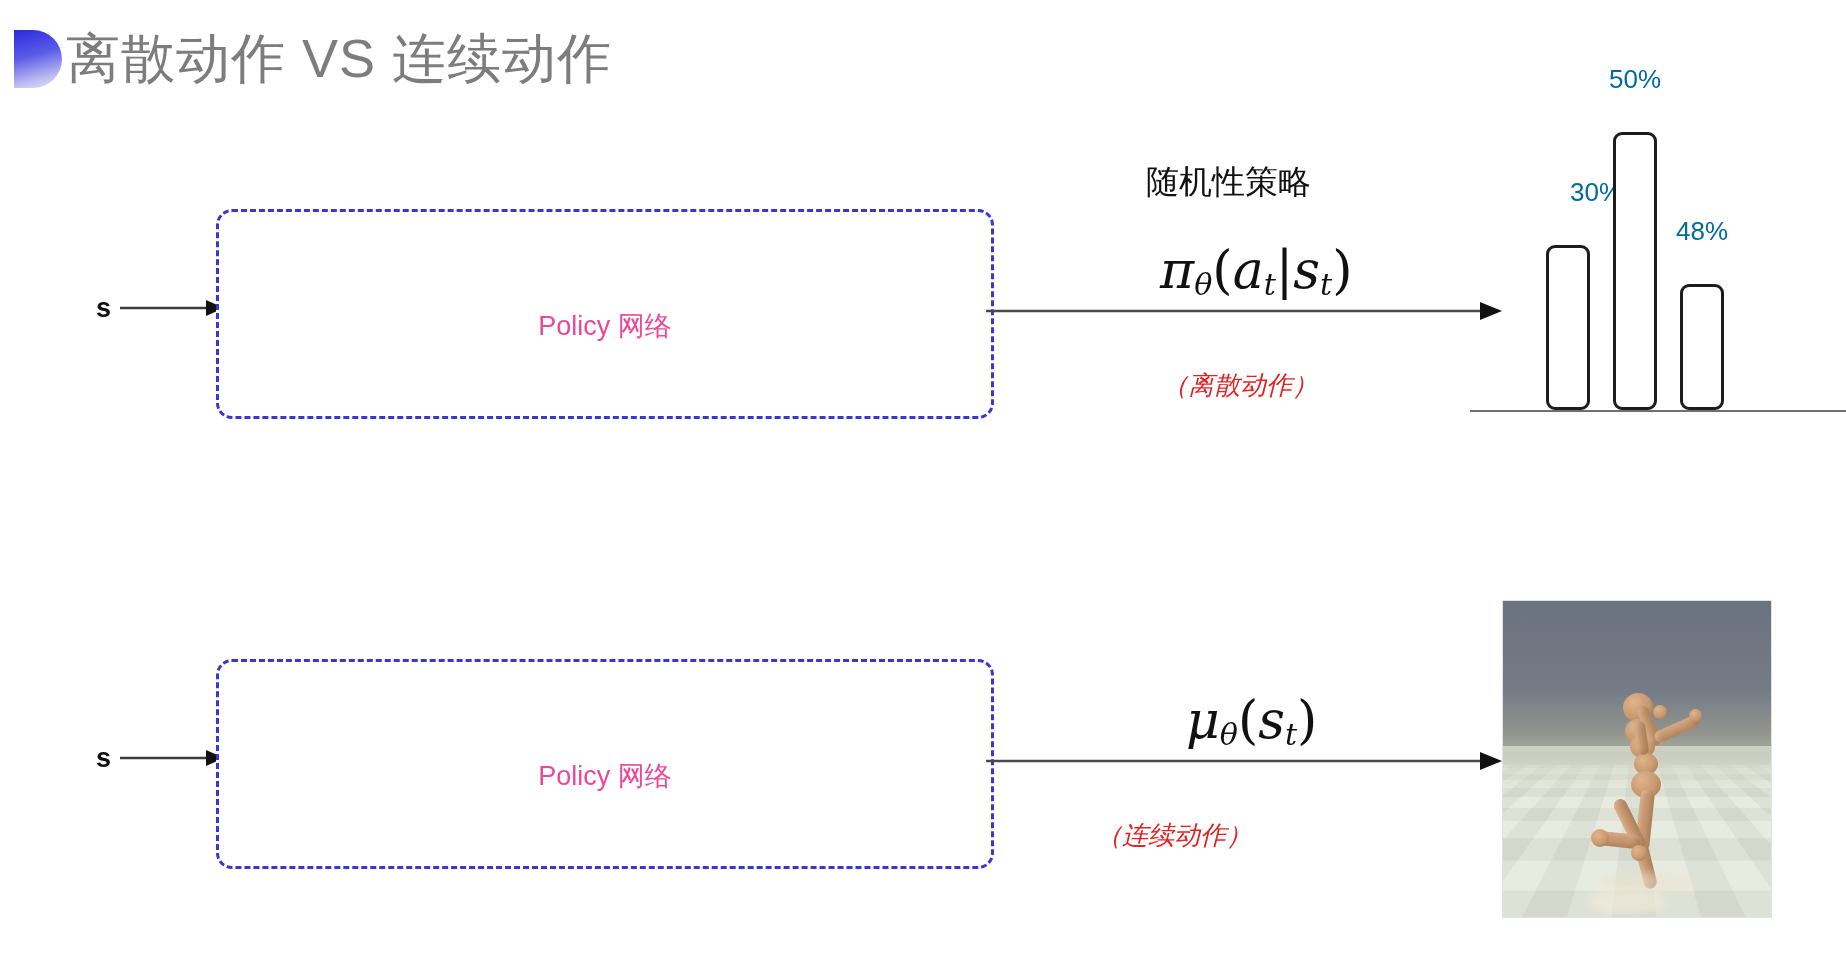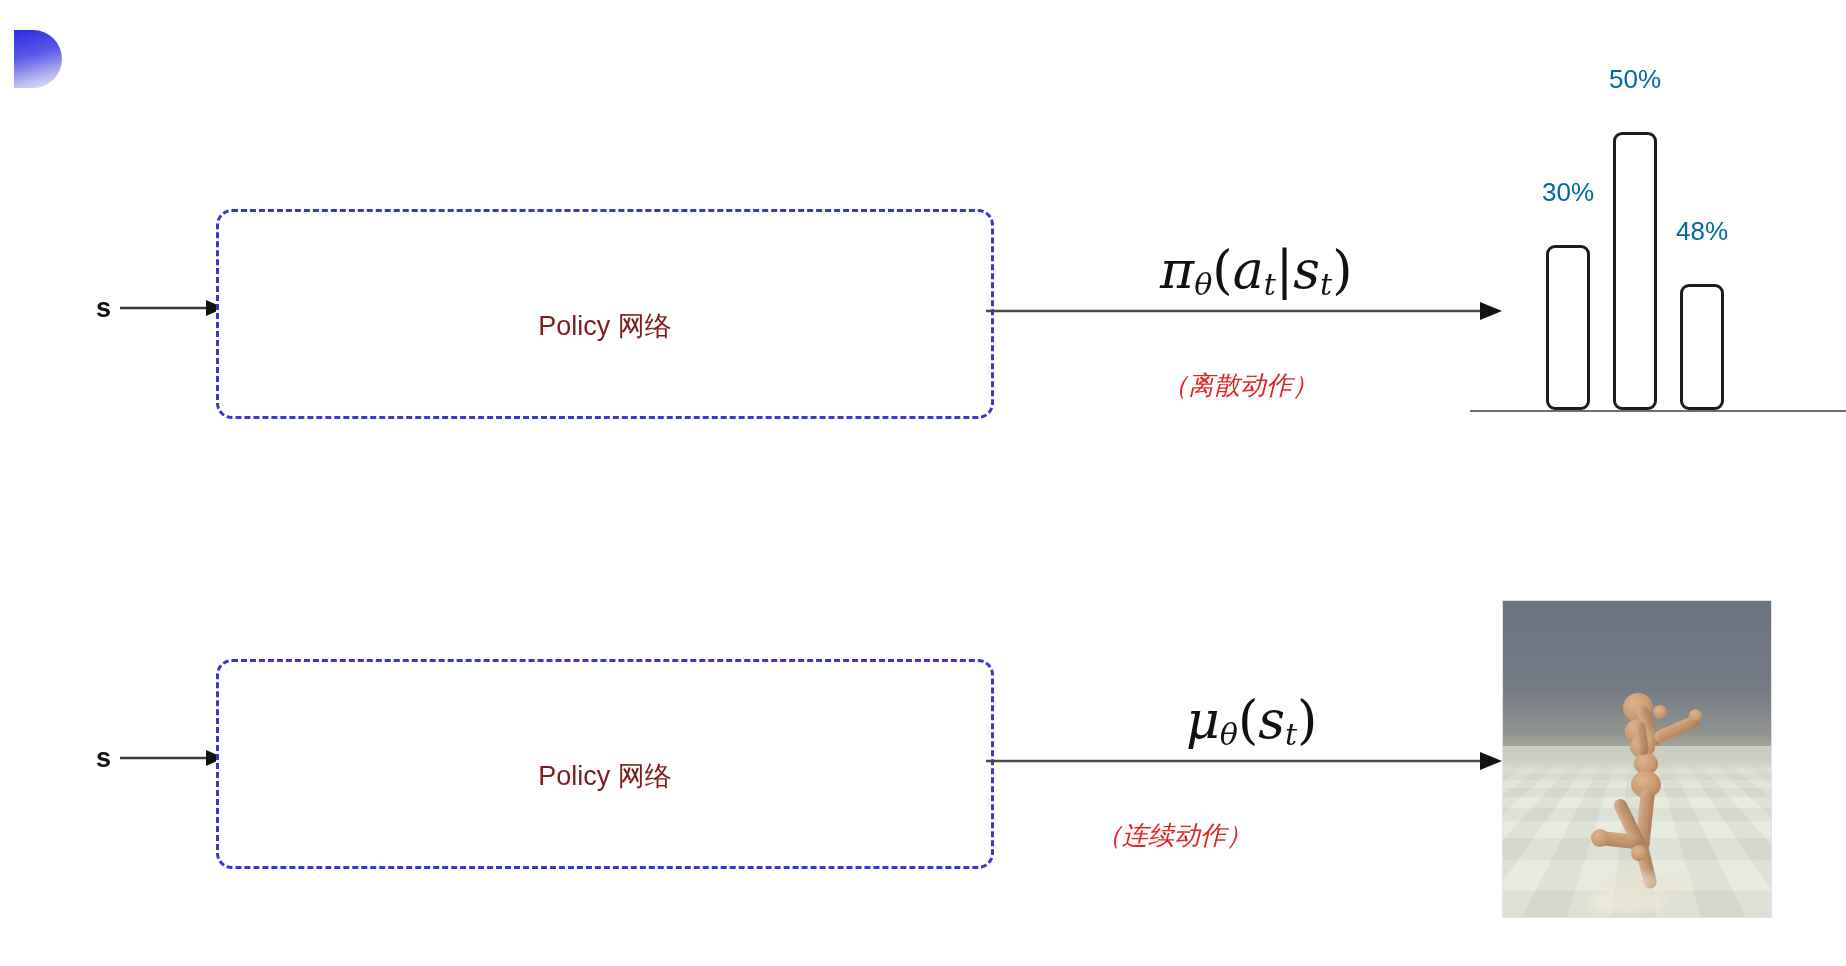--- a/index.html
+++ b/index.html
@@ -44,21 +44,21 @@
     position: absolute;
     border: 3px dashed #3a37cf;
     border-radius: 16px;
     background: #ffffff;
     display: flex;
     align-items: center;
     justify-content: center;
   }
   .policy-box-label {
     font-size: 27px;
-    color: #7f1d1d;
+    color: #ec4899;
     white-space: nowrap;
     margin-top: 24px;
   }
   #policy-box-1 { left: 216px; top: 209px; width: 772px; height: 204px; }
   #policy-box-2 { left: 216px; top: 659px; width: 772px; height: 204px; }
 
   
   .s-label {
     position: absolute;
     font-size: 27px;
@@ -224,47 +224,49 @@
     filter: blur(4px);
     border-radius: 50%;
   }
 </style>
 </head>
 <body>
 
 <div id="slide">
 
   <div class="title-bullet"></div>
+  <div class="title-text">离散动作 VS 连续动作</div>
 
   <div class="s-label" id="s-label-1">s</div>
 
   <svg class="arrow" style="left:120px; top:297px; width:104px; height:22px;" viewBox="0 0 104 22">
     <line x1="0" y1="11" x2="86" y2="11" stroke="#3b3b3b" stroke-width="2.4"></line>
     <polygon points="86,3 104,11 86,19" fill="#111111"></polygon>
   </svg>
 
   <div class="policy-box" id="policy-box-1">
     <span class="policy-box-label">Policy 网络</span>
   </div>
 
+  <div class="policy-kind" id="policy-kind-1">随机性策略</div>
 
   <div class="formula" id="formula-1" title="pi theta (a_t | s_t)">𝜋<sub>𝜃</sub><span class="upright">(</span>a<sub>t</sub><span class="upright">|</span>s<sub>t</sub><span class="upright">)</span></div>
 
   <svg class="arrow" style="left:986px; top:300px; width:516px; height:22px;" viewBox="0 0 516 22">
     <line x1="0" y1="11" x2="496" y2="11" stroke="#4a4a4a" stroke-width="2.4"></line>
     <polygon points="494,2 516,11 494,20" fill="#111111"></polygon>
   </svg>
 
   <div class="action-note" id="action-note-1">（离散动作）</div>
 
   <div id="bar-chart">
     <div class="bar-axis"></div>
 
     <div class="bar-col" id="bar-col-0">
-      <div class="bar-value-label" style="bottom:202px;">30%</div>
+      <div class="bar-value-label" style="bottom:202px;margin-left:28px;">30%</div>
       <div class="bar-rect" style="height:165px;"></div>
       <div class="bar-cat-label">上</div>
     </div>
 
     <div class="bar-col" id="bar-col-1">
       <div class="bar-value-label" style="bottom:315px;">50%</div>
       <div class="bar-rect" style="height:278px;"></div>
       <div class="bar-cat-label">停</div>
     </div>
 

